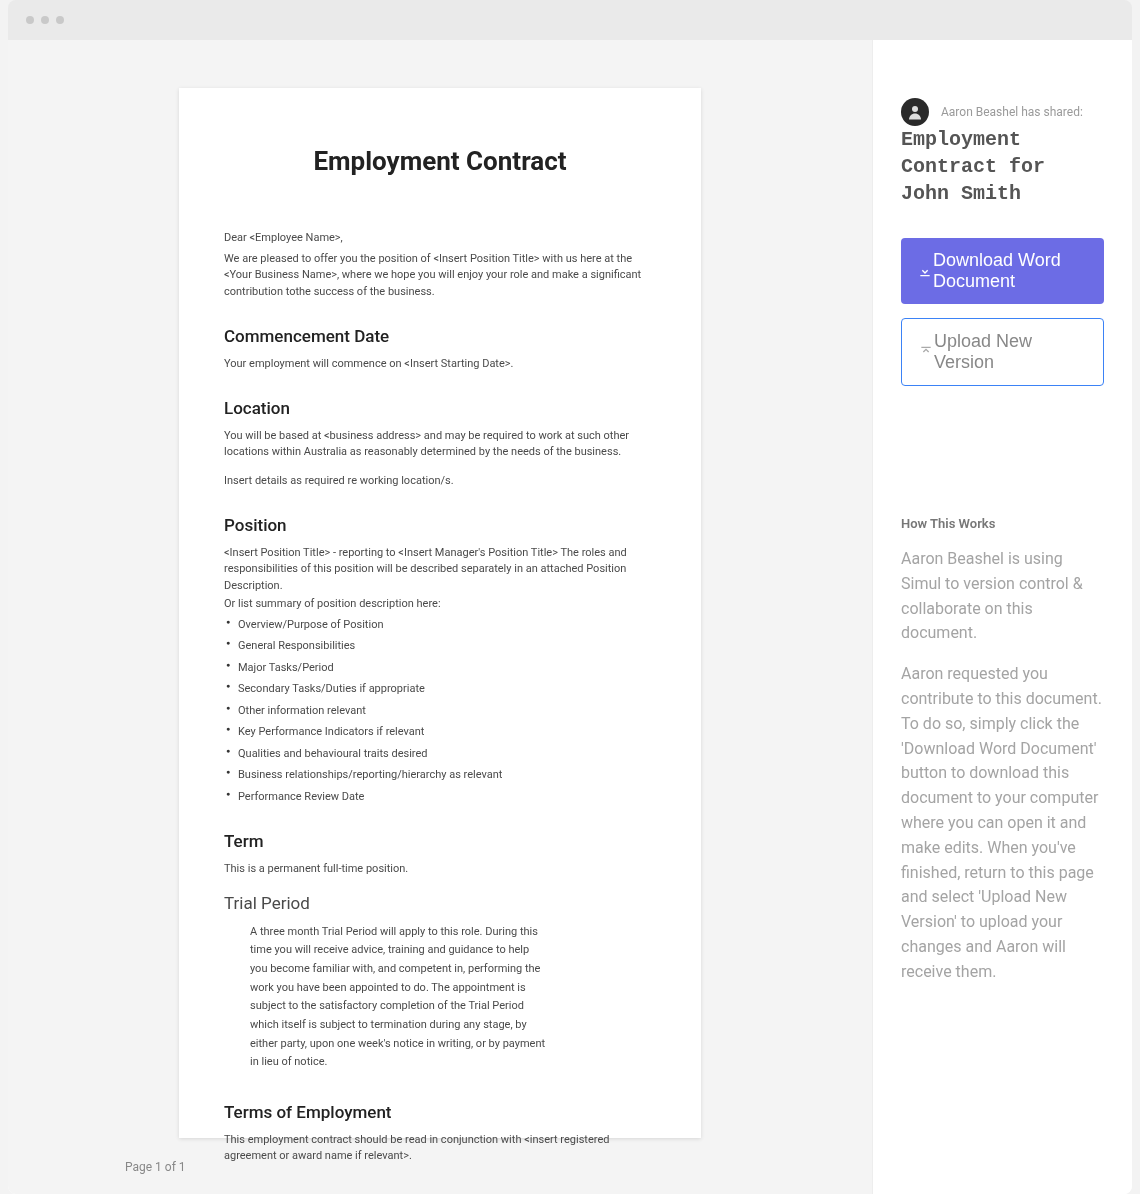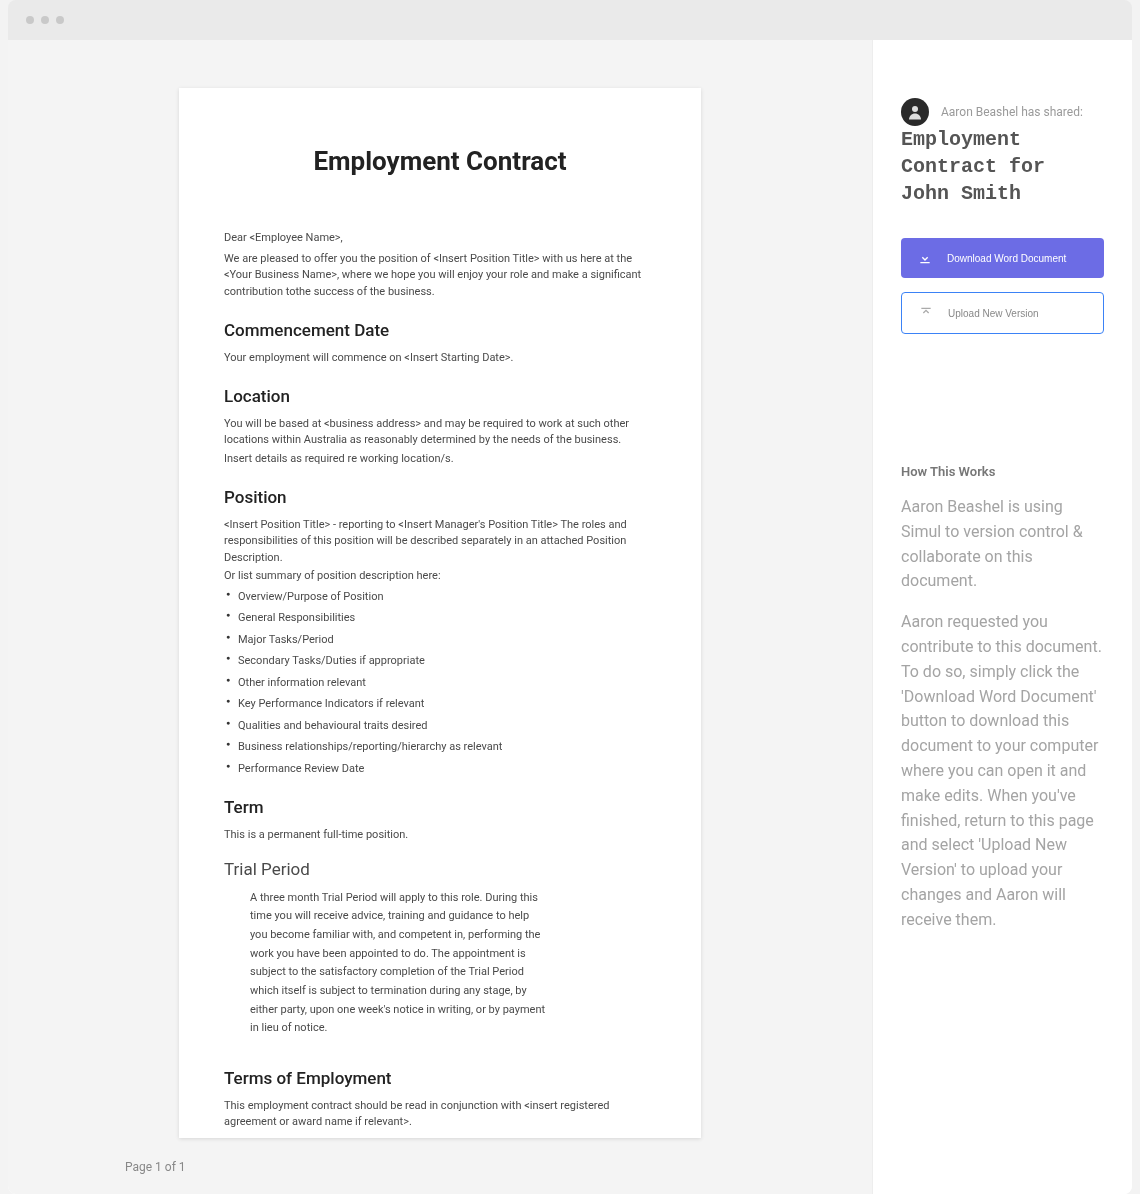--- a/index.html
+++ b/index.html
@@ -69,21 +69,21 @@
       line-height: 1.5;
     }
     .doc-para {
       margin-bottom: 14px;
       color: #4a4a4a;
     }
     .doc-h2 {
       font-size: 17px;
       font-weight: 500;
       color: #222;
-      margin-top: 18px;
+      margin-top: 24px;
       margin-bottom: 6px;
     }
     .doc-list {
       list-style: none;
       padding: 0;
       margin: 4px 0 14px 0;
     }
     .doc-list li {
       position: relative;
       padding-left: 14px;
@@ -151,25 +151,25 @@
       font-size: 20px;
       font-weight: 600;
       color: #555;
       line-height: 1.35;
       margin-bottom: 31px;
       font-family: Liberation Mono, monospace;
     }
     .btn {
       display: flex;
       align-items: center;
-      gap: 14px;
+      gap: 0;
       width: 100%;
       padding: 12px 16px;
       border-radius: 4px;
-      font-size: 10px;
+      font-size: 18px;
       cursor: pointer;
       border: none;
       text-align: left;
     }
     .btn-primary {
       background: #6c6ce5;
       color: #fff;
       margin-bottom: 14px;
     }
     .btn-primary .icon-slot svg { fill: #fff; }
@@ -220,21 +220,21 @@
       <h1 class="doc-title">Employment Contract</h1>
 
       <div class="doc-body">
         <p class="doc-para" style="margin-bottom:4px">Dear &lt;Employee Name&gt;,</p>
         <p class="doc-para">We are pleased to offer you the position of &lt;Insert Position Title&gt; with us here at the &lt;Your Business Name&gt;, where we hope you will enjoy your role and make a significant contribution tothe success of the business.</p>
 
         <h2 class="doc-h2">Commencement Date</h2>
         <p class="doc-para">Your employment will commence on &lt;Insert Starting Date&gt;.</p>
 
         <h2 class="doc-h2">Location</h2>
-        <p class="doc-para" style="margin-bottom:2px">You will be based at &lt;business address&gt; and may be required to work at such other locations within Australia as reasonably determined by the needs of the business.</p>
+        <p class="doc-para" style="margin-bottom:12px">You will be based at &lt;business address&gt; and may be required to work at such other locations within Australia as reasonably determined by the needs of the business.</p>
         <p class="doc-para">Insert details as required re working location/s.</p>
 
         <h2 class="doc-h2">Position</h2>
         <p class="doc-para" style="margin-bottom:2px">&lt;Insert Position Title&gt; - reporting to &lt;Insert Manager's Position Title&gt; The roles and responsibilities of this position will be described separately in an attached Position Description.</p>
         <p class="doc-para" style="margin-bottom:4px">Or list summary of position description here:</p>
         <ul class="doc-list">
           <li>Overview/Purpose of Position</li>
           <li>General Responsibilities</li>
           <li>Major Tasks/Period</li>
           <li>Secondary Tasks/Duties if appropriate</li>

